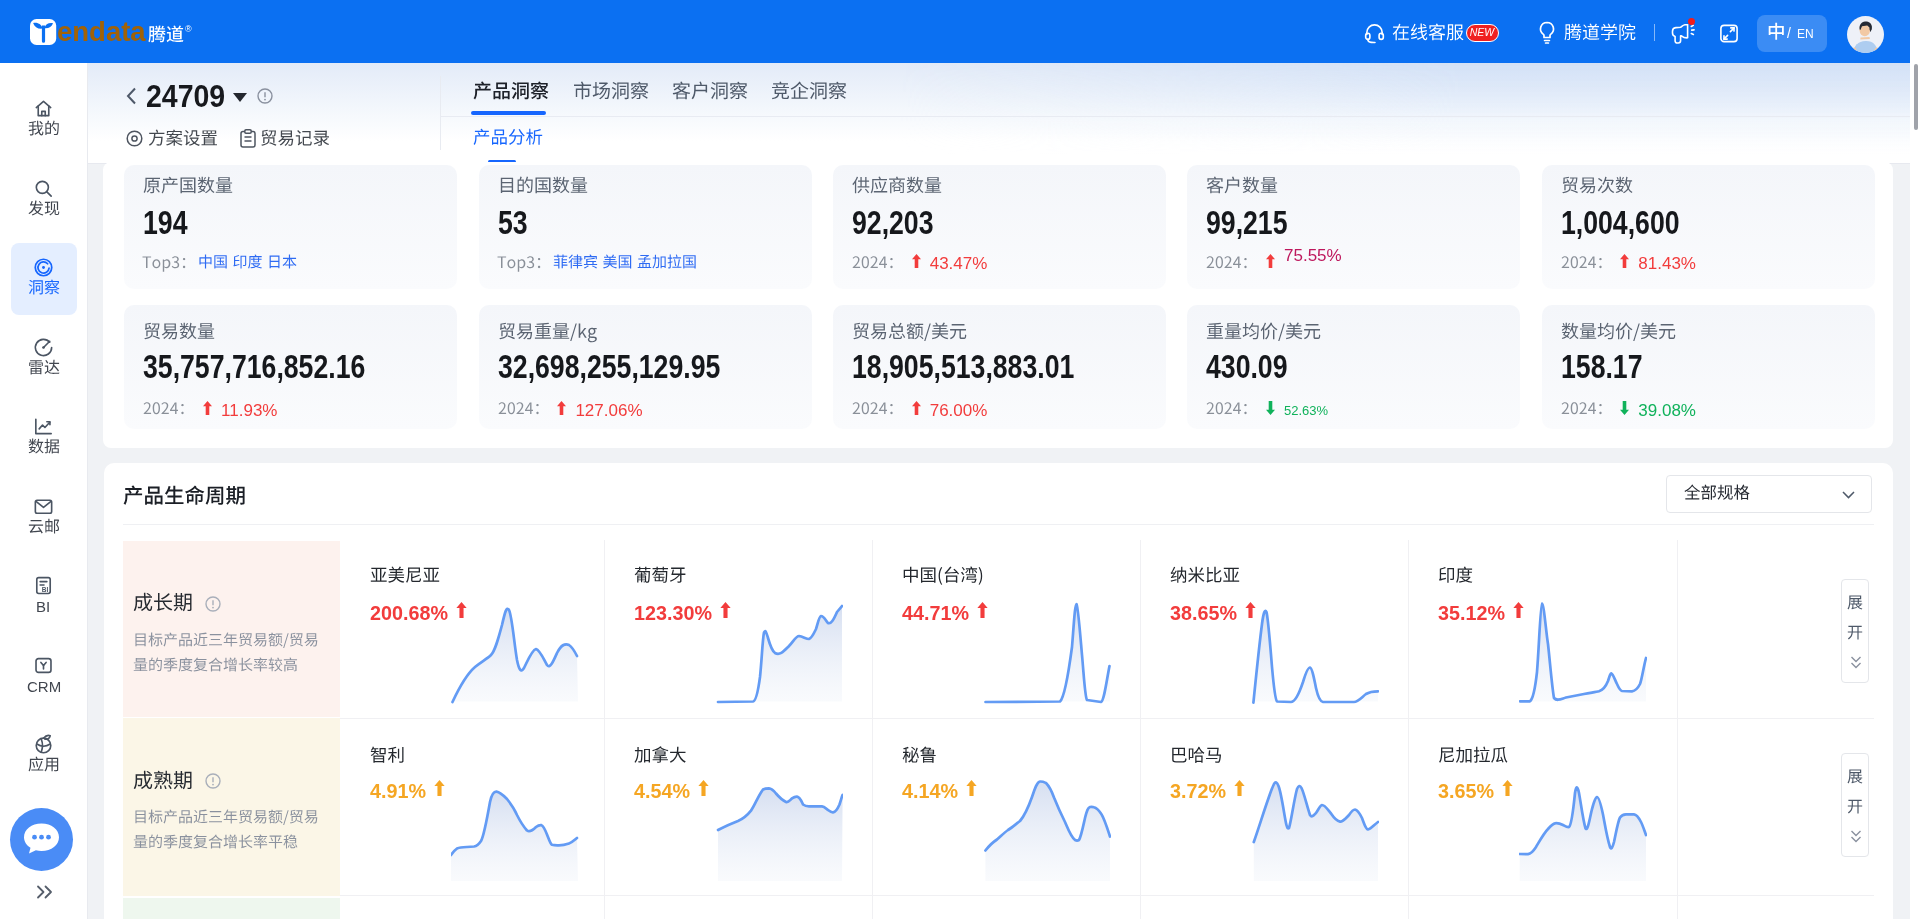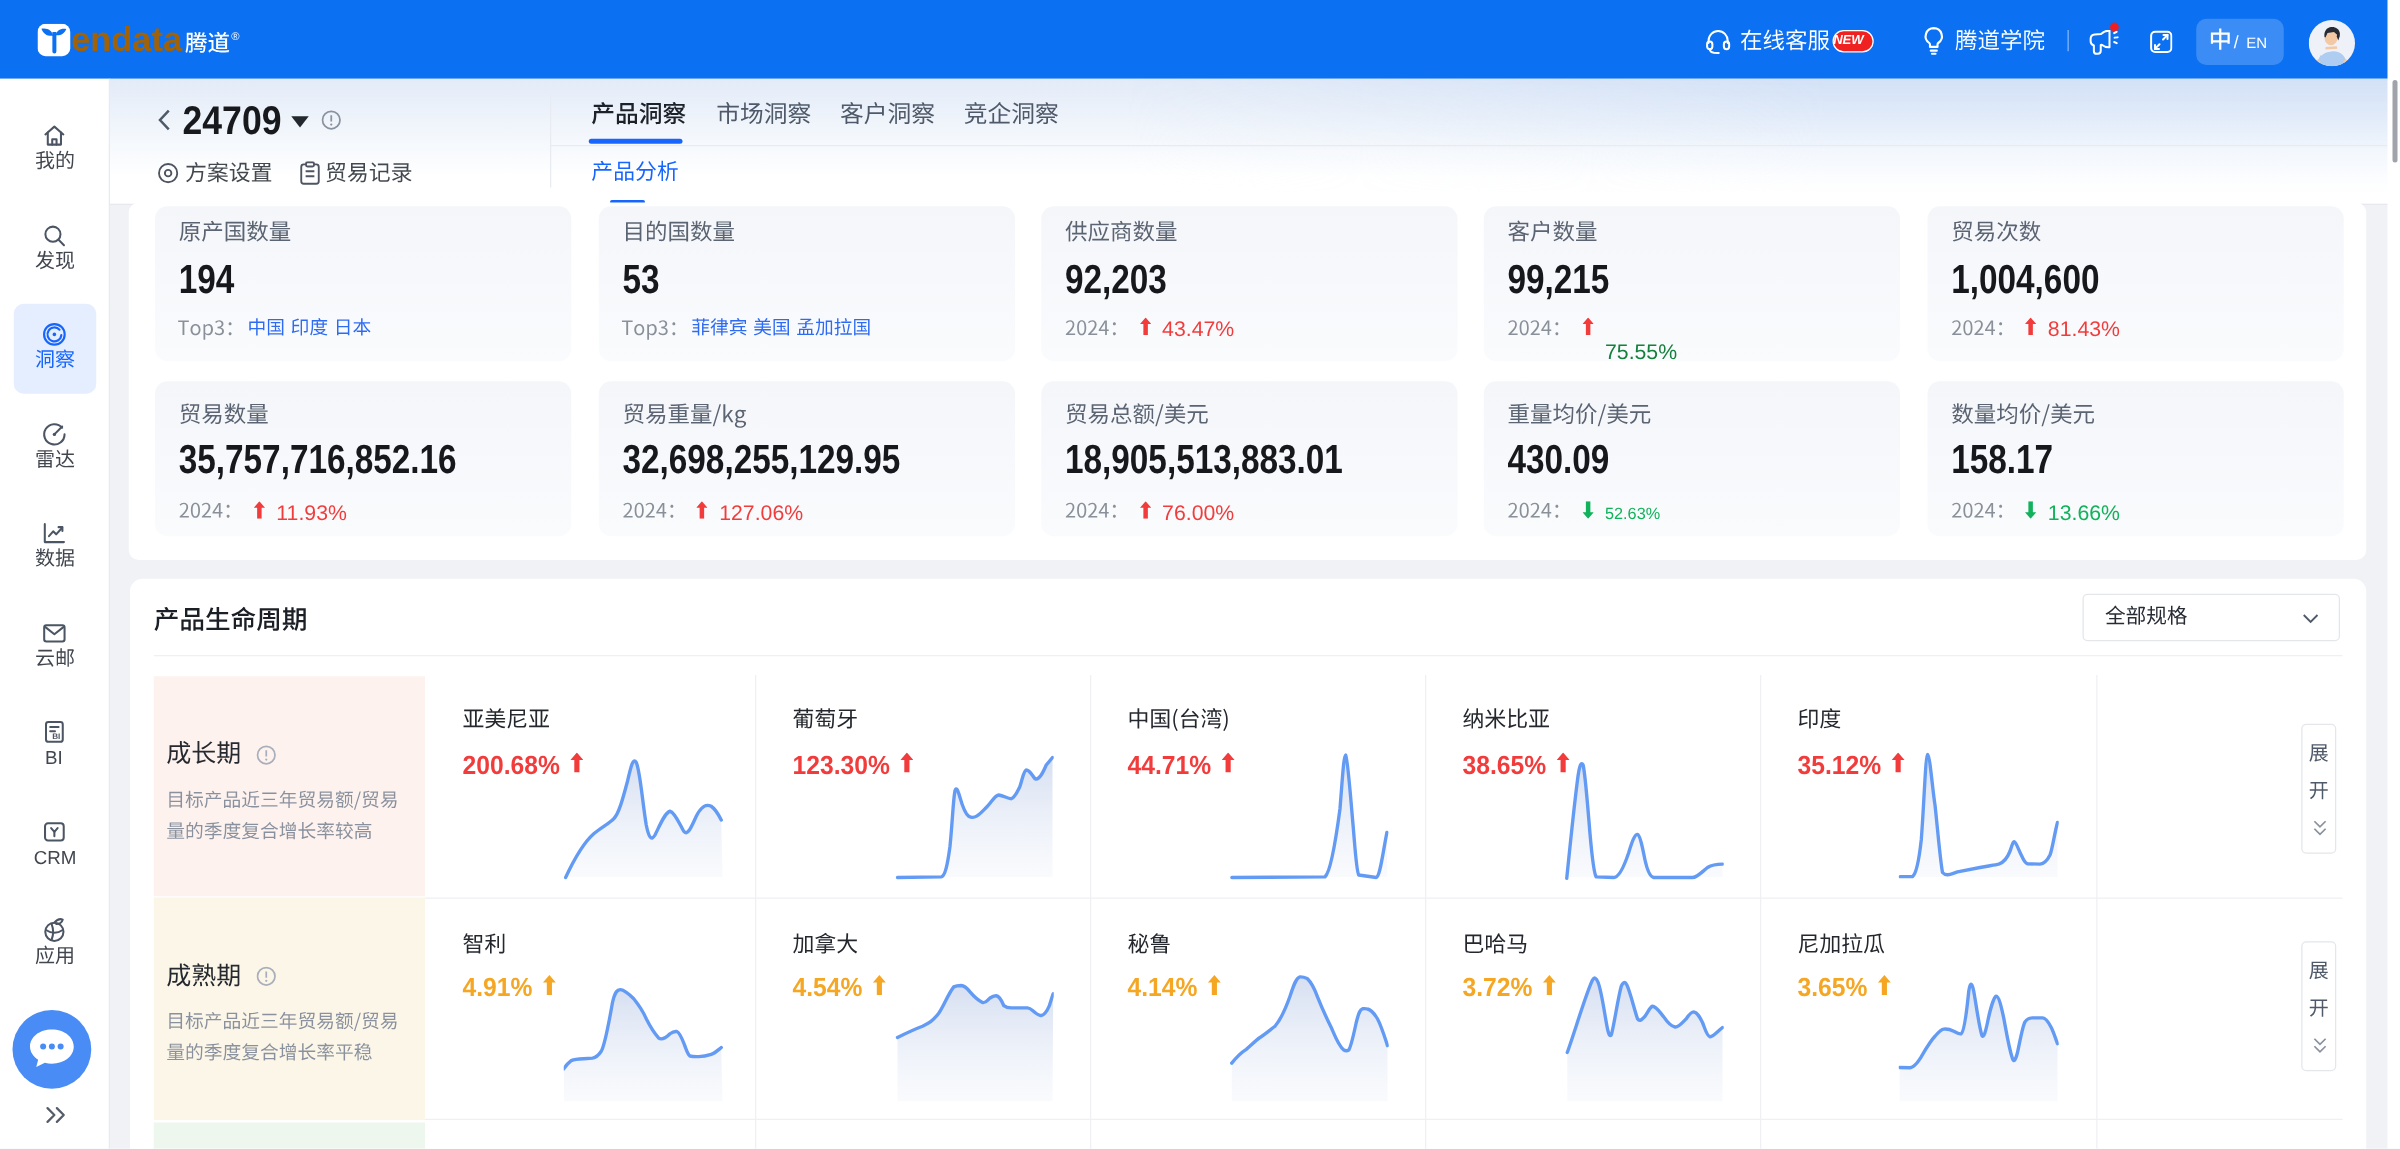--- a/index.html
+++ b/index.html
@@ -36,21 +36,21 @@
 <path d="M4 14 v-2 a8 8 0 0 1 16 0 v2"></path>
 <rect x="2.8" y="12.8" width="4.4" height="6.4" rx="2.2"></rect>
 <rect x="16.8" y="12.8" width="4.4" height="6.4" rx="2.2"></rect>
 <path d="M5 19.2 c0 2.2 3 3.2 6.5 3.2 l1 0"></path>
 </svg>
 <div style="position:absolute;left:1392px;top:23px;width:72.0px;height:20.9px">
     <svg width="72.0" height="20.9" viewBox="0 0 72.0 20.9">
       <path fill="#ffffff" d="M7 0.7C6.8 1.6 6.5 2.6 6.1 3.5H1.1V4.8H5.5C4.3 7.1 2.8 9.2 0.7 10.7C0.9 11 1.2 11.5 1.4 11.9C2.1 11.4 2.8 10.7 3.5 10.1V17.2H4.8V8.5C5.7 7.3 6.4 6.1 7 4.8H16.9V3.5H7.6C7.9 2.7 8.2 1.8 8.4 1ZM10.8 5.7V9.2H6.7V10.4H10.8V15.5H6V16.8H16.9V15.5H12.1V10.4H16.2V9.2H12.1V5.7ZM19 14.8 19.3 16.1C20.9 15.6 23.1 15 25.2 14.4L25 13.2C22.8 13.8 20.5 14.5 19 14.8ZM30.7 1.8C31.6 2.2 32.7 2.9 33.3 3.4L34.1 2.6C33.5 2.1 32.3 1.4 31.5 1ZM19.3 8.2C19.5 8.1 20 8 22.2 7.7C21.4 8.8 20.7 9.7 20.3 10.1C19.8 10.8 19.4 11.2 19 11.3C19.1 11.6 19.3 12.3 19.4 12.5C19.8 12.3 20.4 12.1 24.9 11.2C24.9 10.9 24.9 10.4 24.9 10.1L21.3 10.7C22.7 9.1 24.1 7.1 25.2 5.1L24.1 4.5C23.7 5.1 23.3 5.8 22.9 6.5L20.7 6.7C21.7 5.2 22.8 3.2 23.6 1.3L22.3 0.7C21.6 2.9 20.3 5.2 19.9 5.8C19.5 6.4 19.2 6.8 18.8 6.9C19 7.3 19.2 7.9 19.3 8.2ZM34 9.5C33.2 10.7 32.3 11.7 31.1 12.6C30.8 11.6 30.6 10.5 30.4 9.2L35 8.3L34.8 7.1L30.2 8C30.1 7.2 30 6.4 30 5.6L34.5 4.9L34.3 3.7L29.9 4.4C29.9 3.2 29.8 1.9 29.8 0.6H28.5C28.5 2 28.6 3.3 28.6 4.6L25.8 5L26 6.2L28.7 5.8C28.8 6.6 28.9 7.4 28.9 8.2L25.4 8.9L25.6 10.1L29.1 9.4C29.3 10.9 29.6 12.3 30 13.4C28.5 14.4 26.7 15.2 24.9 15.8C25.2 16.1 25.5 16.6 25.7 16.9C27.4 16.3 29 15.5 30.4 14.6C31.2 16.2 32.1 17.2 33.4 17.2C34.7 17.2 35.1 16.6 35.3 14.6C35 14.5 34.6 14.2 34.3 13.9C34.2 15.5 34.1 15.9 33.6 15.9C32.8 15.9 32.1 15.1 31.6 13.8C33 12.7 34.2 11.5 35.1 10.1ZM42.4 6.3H47.9C47.1 7.1 46.2 7.9 45 8.5C44 7.9 43 7.2 42.3 6.4ZM42.8 3.9C41.9 5.3 40.2 6.8 37.7 7.9C38 8.2 38.4 8.6 38.6 8.9C39.6 8.4 40.6 7.8 41.4 7.2C42.1 7.9 42.9 8.6 43.8 9.2C41.6 10.3 39 11 36.6 11.5C36.9 11.8 37.2 12.3 37.3 12.7C38.2 12.5 39.2 12.3 40.2 12V17.2H41.5V16.6H48.6V17.2H50V11.9C50.8 12.1 51.7 12.3 52.5 12.4C52.7 12 53.1 11.4 53.4 11.1C50.8 10.8 48.4 10.1 46.3 9.2C47.8 8.2 49.1 7.1 50 5.7L49 5.1L48.8 5.2H43.4C43.7 4.9 44 4.5 44.3 4.1ZM45 10C46.3 10.7 47.8 11.3 49.3 11.7H41C42.4 11.2 43.8 10.7 45 10ZM41.5 15.5V12.8H48.6V15.5ZM43.8 0.9C44 1.3 44.4 1.8 44.6 2.3H37.4V5.7H38.7V3.5H51.2V5.7H52.6V2.3H46.1C45.9 1.7 45.5 1.1 45.1 0.5ZM55.9 1.3V7.8C55.9 10.5 55.8 14.1 54.6 16.6C54.9 16.7 55.5 17 55.7 17.3C56.5 15.5 56.9 13.3 57.1 11.1H59.9V15.6C59.9 15.9 59.8 15.9 59.6 15.9C59.3 16 58.6 16 57.8 15.9C57.9 16.3 58.1 16.9 58.1 17.2C59.4 17.2 60.1 17.2 60.6 17C61 16.8 61.2 16.4 61.2 15.6V1.3ZM57.2 2.6H59.9V5.6H57.2ZM57.2 6.8H59.9V9.9H57.1C57.1 9.1 57.2 8.4 57.2 7.8ZM69.4 8.8C69 10.3 68.4 11.6 67.6 12.8C66.8 11.6 66.2 10.2 65.7 8.8ZM62.8 1.4V17.2H64V8.8H64.5C65.1 10.6 65.9 12.4 66.9 13.8C66.1 14.8 65.1 15.6 64.1 16.1C64.4 16.4 64.8 16.8 64.9 17.1C65.9 16.6 66.8 15.8 67.7 14.8C68.5 15.8 69.5 16.7 70.6 17.3C70.8 16.9 71.2 16.5 71.5 16.2C70.3 15.7 69.3 14.8 68.4 13.8C69.6 12.2 70.5 10.2 70.9 7.8L70.1 7.5L69.9 7.5H64V2.7H69.1V4.9C69.1 5.1 69 5.1 68.8 5.2C68.5 5.2 67.5 5.2 66.4 5.1C66.6 5.5 66.8 5.9 66.9 6.3C68.2 6.3 69.1 6.3 69.7 6.1C70.3 5.9 70.4 5.6 70.4 4.9V1.4Z"></path>
     </svg>
   </div>
-<div class="abs" style="left:1465.5px;top:23.5px;width:33px;height:18px;border-radius:9px;background:#f02121;border:1.5px solid #fff;color:#fff;font-size:10.5px;font-weight:bold;font-style:italic;text-align:left;line-height:15px;box-sizing:border-box">NEW</div>
+<div class="abs" style="left:1465.5px;top:23.5px;width:33px;height:18px;border-radius:9px;background:#f02121;border:1.5px solid #fff;color:#fff;font-size:10.5px;font-weight:normal;font-style:italic;text-align:center;line-height:15px;box-sizing:border-box">NEW</div>
 <svg class="abs" style="left:1536px;top:20px" width="22" height="24" viewBox="0 0 22 24" fill="none" stroke="#fff" stroke-width="1.7" stroke-linecap="round" stroke-linejoin="round">
 <path d="M11 2.5 a6.5 6.5 0 0 1 3.6 11.9 c-.5 .35 -.6 .8 -.6 1.3 v1.8 h-6 v-1.8 c0 -.5 -.1 -.95 -.6 -1.3 A6.5 6.5 0 0 1 11 2.5 Z"></path>
 <path d="M8.6 20.5 h4.8"></path>
     <path d="M9.6 23 h2.8"></path>
 </svg>
 <div style="position:absolute;left:1564px;top:23px;width:72.0px;height:20.9px">
     <svg width="72.0" height="20.9" viewBox="0 0 72.0 20.9">
       <path fill="#ffffff" d="M14.4 0.8C14.2 1.5 13.8 2.4 13.5 2.9L14.5 3.3C14.9 2.8 15.3 2 15.7 1.2ZM7.5 1.1C7.9 1.8 8.3 2.7 8.4 3.3L9.5 2.9C9.4 2.3 9 1.5 8.6 0.8ZM7 13.7V14.7H13.8V13.7ZM1.5 1.3V7.8C1.5 10.5 1.4 14.1 0.5 16.6C0.8 16.8 1.3 17 1.5 17.2C2.1 15.5 2.4 13.3 2.5 11.1H4.9V15.6C4.9 15.8 4.8 15.9 4.6 15.9C4.4 15.9 3.8 15.9 3 15.9C3.2 16.2 3.3 16.8 3.4 17.1C4.4 17.1 5.1 17 5.5 16.8C5.9 16.6 6 16.3 6 15.6V9.3C6.3 9.6 6.6 10 6.7 10.2C7.3 9.8 7.9 9.4 8.4 9V9.6H13.2C13 10.2 12.9 10.9 12.7 11.4H9.4L9.7 10L8.5 9.9C8.4 10.8 8.2 11.8 7.9 12.5H15.1C14.9 14.7 14.6 15.6 14.3 15.9C14.2 16.1 14 16.1 13.7 16.1C13.4 16.1 12.6 16.1 11.8 16C12 16.3 12.1 16.8 12.1 17.1C13 17.1 13.8 17.1 14.2 17.1C14.7 17.1 15 17 15.3 16.7C15.8 16.2 16.1 15 16.3 12C16.4 11.8 16.4 11.4 16.4 11.4H13.9C14.1 10.6 14.4 9.5 14.6 8.6C15.2 9.2 15.9 9.7 16.7 10C16.8 9.7 17.2 9.3 17.5 9.1C16.4 8.7 15.4 7.9 14.7 7H17.2V5.9H10.7C11 5.4 11.2 4.9 11.4 4.4H16.6V3.3H11.7C12 2.6 12.1 1.7 12.3 0.9L11.1 0.7C10.9 1.6 10.7 2.5 10.5 3.3H6.9V4.4H10.1C9.9 4.9 9.6 5.4 9.4 5.9H6.4V7H8.6C7.9 7.9 7.1 8.6 6 9.1V1.3ZM13.3 7C13.7 7.6 14.1 8.1 14.5 8.5H8.8C9.3 8.1 9.7 7.6 10.1 7ZM2.6 2.6H4.9V5.6H2.6ZM2.6 6.8H4.9V9.9H2.6L2.6 7.8ZM19.2 2C20.1 2.9 21.2 4.2 21.7 5.1L22.8 4.3C22.3 3.5 21.1 2.2 20.2 1.4ZM26.2 9.2H32.2V10.7H26.2ZM26.2 11.6H32.2V13.2H26.2ZM26.2 6.7H32.2V8.2H26.2ZM24.9 5.7V14.2H33.5V5.7H29.2C29.4 5.3 29.6 4.7 29.9 4.2H35V3.1H31.7C32.1 2.5 32.6 1.7 33 1.1L31.7 0.7C31.4 1.4 30.8 2.4 30.3 3.1H26.9L27.9 2.6C27.7 2.1 27.1 1.2 26.6 0.6L25.5 1.1C25.9 1.7 26.4 2.5 26.7 3.1H23.6V4.2H28.4C28.3 4.7 28.1 5.2 28 5.7ZM22.7 7.1H18.9V8.4H21.4V14C20.6 14.3 19.7 15 18.8 15.9L19.6 17C20.5 15.9 21.4 15 22.1 15C22.5 15 23.1 15.5 23.8 15.9C25.1 16.6 26.6 16.8 28.7 16.8C30.5 16.8 33.6 16.7 34.9 16.6C35 16.2 35.2 15.6 35.3 15.3C33.6 15.5 30.9 15.6 28.8 15.6C26.8 15.6 25.3 15.5 24.1 14.9C23.5 14.5 23.1 14.2 22.7 14ZM44.3 9.6V10.9H37.1V12.1H44.3V15.5C44.3 15.8 44.2 15.9 43.8 15.9C43.5 15.9 42.2 15.9 40.8 15.9C41.1 16.3 41.3 16.8 41.4 17.2C43.1 17.2 44.1 17.2 44.8 17C45.4 16.8 45.6 16.4 45.6 15.6V12.1H53V10.9H45.6V10.1C47.3 9.4 48.9 8.4 50.1 7.4L49.2 6.7L48.9 6.8H40.1V8H47.4C46.5 8.6 45.3 9.2 44.3 9.6ZM43.6 1C44.2 1.8 44.7 2.9 45 3.7H41L41.7 3.3C41.4 2.6 40.7 1.6 40 0.9L38.9 1.4C39.4 2 40.1 3 40.4 3.7H37.4V7.3H38.7V4.9H51.4V7.3H52.7V3.7H49.7C50.3 2.9 51 2.1 51.5 1.3L50.1 0.8C49.7 1.7 49 2.8 48.3 3.7H45.4L46.3 3.3C46.1 2.5 45.4 1.4 44.8 0.5ZM62.4 6.1V7.3H69.6V6.1ZM61 9.4V10.6H63.5C63.3 13.4 62.5 15.2 59.4 16.1C59.7 16.4 60.1 16.9 60.2 17.2C63.6 16 64.5 13.9 64.8 10.6H66.7V15.3C66.7 16.6 67 17 68.3 17C68.5 17 69.6 17 69.9 17C71 17 71.3 16.4 71.4 14.1C71 14 70.5 13.8 70.3 13.6C70.2 15.5 70.1 15.8 69.7 15.8C69.5 15.8 68.6 15.8 68.5 15.8C68.1 15.8 68 15.8 68 15.3V10.6H71.2V9.4ZM64.5 0.9C64.9 1.5 65.3 2.3 65.5 2.9H60.9V6.1H62.2V4.1H69.8V6.1H71.1V2.9H66.6L66.9 2.8C66.7 2.2 66.2 1.2 65.8 0.5ZM55.4 1.4V17.2H56.6V2.6H59C58.6 3.8 58.1 5.4 57.6 6.7C58.9 8.2 59.2 9.4 59.2 10.4C59.2 10.9 59.1 11.4 58.8 11.6C58.7 11.7 58.5 11.8 58.3 11.8C58 11.8 57.6 11.8 57.2 11.8C57.4 12.1 57.5 12.7 57.6 13C58 13 58.4 13 58.8 12.9C59.1 12.9 59.5 12.8 59.7 12.6C60.2 12.2 60.4 11.5 60.4 10.5C60.4 9.4 60.1 8.1 58.8 6.6C59.4 5.1 60.1 3.4 60.6 1.9L59.7 1.4L59.5 1.4Z"></path>
     </svg>
   </div>
@@ -313,21 +313,21 @@
 <div style="position:absolute;left:1206.2px;top:253.7px;width:51.5px;height:18.6px">
     <svg width="51.5" height="18.6" viewBox="0 0 51.5 18.6">
       <path fill="#8a9099" d="M0.7 14.1H8.1V12.8H4.8C4.2 12.8 3.5 12.9 2.9 12.9C5.7 10.3 7.5 8 7.5 5.6C7.5 3.5 6.2 2.2 4.1 2.2C2.6 2.2 1.6 2.8 0.6 3.9L1.5 4.7C2.1 3.9 3 3.3 3.9 3.3C5.4 3.3 6.1 4.3 6.1 5.7C6.1 7.7 4.4 10 0.7 13.2ZM13.3 14.3C15.6 14.3 17 12.3 17 8.2C17 4.1 15.6 2.2 13.3 2.2C11.1 2.2 9.7 4.1 9.7 8.2C9.7 12.3 11.1 14.3 13.3 14.3ZM13.3 13.1C12 13.1 11.1 11.6 11.1 8.2C11.1 4.8 12 3.3 13.3 3.3C14.7 3.3 15.6 4.8 15.6 8.2C15.6 11.6 14.7 13.1 13.3 13.1ZM18.5 14.1H25.8V12.8H22.6C22 12.8 21.3 12.9 20.7 12.9C23.4 10.3 25.3 8 25.3 5.6C25.3 3.5 24 2.2 21.9 2.2C20.4 2.2 19.3 2.8 18.4 3.9L19.2 4.7C19.9 3.9 20.7 3.3 21.7 3.3C23.1 3.3 23.8 4.3 23.8 5.7C23.8 7.7 22.1 10 18.5 13.2ZM32.1 14.1H33.5V10.9H35V9.7H33.5V2.4H31.8L27 9.9V10.9H32.1ZM32.1 9.7H28.5L31.2 5.7C31.5 5.1 31.8 4.5 32.1 4H32.2C32.1 4.6 32.1 5.5 32.1 6.1ZM39.5 6.3C40.2 6.3 40.7 5.9 40.7 5.1C40.7 4.4 40.2 3.9 39.5 3.9C38.9 3.9 38.3 4.4 38.3 5.1C38.3 5.9 38.9 6.3 39.5 6.3ZM39.5 14.2C40.2 14.2 40.7 13.7 40.7 13C40.7 12.2 40.2 11.8 39.5 11.8C38.9 11.8 38.3 12.2 38.3 13C38.3 13.7 38.9 14.2 39.5 14.2Z"></path>
     </svg>
   </div>
 <div class="abs" style="left:1265.8px;top:254.0px">
     <svg width="9" height="14" viewBox="0 0 9 14" style="display:block">
       <path fill="#f23c3c" d="M4.5 0 L9 5.2 H6.3 V14 H2.7 V5.2 H0 Z"></path>
     </svg>
   </div>
-<div class="abs" style="left:1284.0px;top:273px;font-size:17px;color:#15803d;line-height:17px">75.55%</div>
+<div class="abs" style="left:1284.0px;top:247px;font-size:17px;color:#be185d;line-height:17px">75.55%</div>
 <div class="abs" style="left:1541.5px;top:165px;width:333px;height:123.5px;border-radius:10px;background:linear-gradient(180deg,#f4f6fa,#fafbfd)"></div>
 <div style="position:absolute;left:1560.5px;top:176px;width:72.0px;height:20.9px">
     <svg width="72.0" height="20.9" viewBox="0 0 72.0 20.9">
       <path fill="#5b6472" d="M8.3 10.3V11.9C8.3 13.2 7.7 15 1.2 16.2C1.5 16.5 1.9 17 2.1 17.3C8.8 15.9 9.7 13.7 9.7 11.9V10.3ZM9.5 14.5C11.7 15.2 14.7 16.4 16.2 17.2L16.9 16.1C15.3 15.3 12.4 14.2 10.2 13.6ZM3.3 8.5V14.2H4.6V9.7H13.6V14.1H15V8.5ZM2.3 8C2.7 7.7 3.2 7.5 7 6.3C7.1 6.7 7.3 7.1 7.4 7.4L8.5 6.9C8.2 6 7.4 4.4 6.6 3.3L5.5 3.7C5.8 4.2 6.2 4.7 6.4 5.2L3.7 6.1V2.6C5.3 2.5 7 2.2 8.2 1.8L7.6 0.8C6.3 1.2 4.2 1.5 2.4 1.7V5.7C2.4 6.4 2 6.8 1.8 6.9C2 7.2 2.2 7.7 2.3 8ZM8.9 1.5V2.6H11.5C11.2 4.8 10.5 6.3 8.3 7.2C8.5 7.4 8.9 7.9 9 8.2C11.5 7.1 12.3 5.3 12.7 2.6H15.1C14.9 5.1 14.7 6.1 14.4 6.4C14.3 6.6 14.1 6.6 13.8 6.6C13.6 6.6 12.9 6.6 12.1 6.5C12.3 6.8 12.5 7.3 12.5 7.7C13.3 7.7 14 7.7 14.4 7.7C14.9 7.7 15.2 7.5 15.5 7.2C15.9 6.7 16.1 5.4 16.4 2.1C16.4 1.9 16.4 1.5 16.4 1.5ZM22.7 5.5H31.6V7.3H22.7ZM22.7 2.6H31.6V4.4H22.7ZM21.3 1.5V8.4H23.3C22.2 10.1 20.5 11.6 18.7 12.6C19 12.8 19.5 13.3 19.8 13.5C20.7 12.9 21.7 12.1 22.7 11.2H25.2C24 13.1 22.2 14.8 20.2 15.9C20.5 16.1 21 16.6 21.3 16.9C23.3 15.5 25.3 13.5 26.7 11.2H29.1C28.3 13.3 26.9 15.2 25.2 16.5C25.5 16.7 26.1 17.1 26.3 17.3C28 15.9 29.6 13.7 30.5 11.2H32.7C32.4 14.3 32.1 15.6 31.7 15.9C31.6 16.1 31.4 16.1 31.1 16.1C30.7 16.1 29.9 16.1 29 16C29.2 16.4 29.4 16.9 29.4 17.2C30.3 17.3 31.2 17.3 31.6 17.2C32.1 17.2 32.5 17.1 32.9 16.7C33.4 16.2 33.8 14.6 34.1 10.6C34.1 10.4 34.2 10 34.2 10H23.8C24.2 9.5 24.6 8.9 24.9 8.4H32.9V1.5ZM37 2.9C38.2 3.6 39.8 4.7 40.5 5.4L41.4 4.3C40.6 3.6 39.1 2.6 37.8 1.9ZM36.8 14.5 38 15.4C39.1 13.8 40.5 11.7 41.5 9.9L40.5 9C39.3 10.9 37.8 13.2 36.8 14.5ZM44.2 0.7C43.6 3.6 42.6 6.4 41.2 8.1C41.6 8.3 42.2 8.7 42.5 8.9C43.2 7.9 43.9 6.5 44.4 5.1H51.1C50.7 6.3 50.2 7.7 49.7 8.5C50.1 8.7 50.6 9 50.9 9.1C51.5 7.9 52.3 6 52.8 4.2L51.8 3.7L51.5 3.7H44.9C45.2 2.8 45.4 1.9 45.6 1ZM46.2 6V7.1C46.2 9.6 45.8 13.6 40.3 16.3C40.7 16.5 41.1 17 41.3 17.3C44.9 15.5 46.5 13.2 47.2 11C48.2 13.9 49.8 16 52.4 17.1C52.6 16.8 53 16.2 53.3 15.9C50.2 14.8 48.5 12 47.6 8.4C47.7 7.9 47.7 7.5 47.7 7.1V6ZM62 1C61.6 1.7 61.1 2.8 60.6 3.4L61.5 3.8C62 3.3 62.6 2.4 63.1 1.5ZM55.6 1.5C56.1 2.3 56.5 3.3 56.7 3.9L57.7 3.5C57.6 2.8 57.1 1.8 56.6 1.1ZM61.4 11.1C61 12.1 60.4 12.8 59.7 13.5C59 13.2 58.3 12.8 57.7 12.6C57.9 12.1 58.2 11.6 58.4 11.1ZM56 13C56.9 13.4 57.9 13.8 58.8 14.3C57.6 15.1 56.2 15.7 54.7 16.1C55 16.3 55.3 16.8 55.4 17.1C57 16.6 58.6 15.9 59.9 14.9C60.5 15.3 61 15.6 61.4 15.9L62.3 15C61.9 14.7 61.3 14.4 60.8 14.1C61.7 13.1 62.5 11.8 62.9 10.2L62.2 9.9L62 10H59L59.4 9.1L58.2 8.8C58.1 9.2 57.9 9.6 57.7 10H55.3V11.1H57.1C56.8 11.8 56.4 12.5 56 13ZM58.6 0.7V4H54.9V5.1H58.2C57.3 6.3 56 7.4 54.7 8C55 8.2 55.3 8.7 55.4 9C56.5 8.4 57.7 7.4 58.6 6.3V8.5H59.9V6.1C60.8 6.7 61.8 7.6 62.3 8L63.1 7C62.6 6.7 61 5.7 60.2 5.1H63.6V4H59.9V0.7ZM65.3 0.8C64.9 4 64.1 7 62.7 8.9C62.9 9.1 63.5 9.5 63.7 9.7C64.2 9.1 64.5 8.3 64.9 7.4C65.3 9.2 65.8 10.8 66.5 12.2C65.5 13.9 64.1 15.2 62.1 16.2C62.4 16.5 62.7 17 62.9 17.3C64.7 16.3 66.1 15.1 67.2 13.5C68.1 15 69.2 16.2 70.6 17.1C70.8 16.7 71.2 16.3 71.5 16C70 15.2 68.8 13.9 67.9 12.2C68.8 10.4 69.4 8.1 69.8 5.4H71.1V4.2H65.9C66.2 3.2 66.4 2.1 66.6 1ZM68.6 5.4C68.3 7.5 67.8 9.3 67.2 10.8C66.5 9.2 66 7.4 65.7 5.4Z"></path>
     </svg>
   </div>
 <div class="abs" style="left:1560.5px;top:207px;font-size:32.5px;font-weight:bold;color:#16181c;line-height:33px;white-space:nowrap;transform:scaleX(0.82);transform-origin:0 0">1,004,600</div>
 <div style="position:absolute;left:1560.5px;top:253.7px;width:51.5px;height:18.6px">
     <svg width="51.5" height="18.6" viewBox="0 0 51.5 18.6">
       <path fill="#8a9099" d="M0.7 14.1H8.1V12.8H4.8C4.2 12.8 3.5 12.9 2.9 12.9C5.7 10.3 7.5 8 7.5 5.6C7.5 3.5 6.2 2.2 4.1 2.2C2.6 2.2 1.6 2.8 0.6 3.9L1.5 4.7C2.1 3.9 3 3.3 3.9 3.3C5.4 3.3 6.1 4.3 6.1 5.7C6.1 7.7 4.4 10 0.7 13.2ZM13.3 14.3C15.6 14.3 17 12.3 17 8.2C17 4.1 15.6 2.2 13.3 2.2C11.1 2.2 9.7 4.1 9.7 8.2C9.7 12.3 11.1 14.3 13.3 14.3ZM13.3 13.1C12 13.1 11.1 11.6 11.1 8.2C11.1 4.8 12 3.3 13.3 3.3C14.7 3.3 15.6 4.8 15.6 8.2C15.6 11.6 14.7 13.1 13.3 13.1ZM18.5 14.1H25.8V12.8H22.6C22 12.8 21.3 12.9 20.7 12.9C23.4 10.3 25.3 8 25.3 5.6C25.3 3.5 24 2.2 21.9 2.2C20.4 2.2 19.3 2.8 18.4 3.9L19.2 4.7C19.9 3.9 20.7 3.3 21.7 3.3C23.1 3.3 23.8 4.3 23.8 5.7C23.8 7.7 22.1 10 18.5 13.2ZM32.1 14.1H33.5V10.9H35V9.7H33.5V2.4H31.8L27 9.9V10.9H32.1ZM32.1 9.7H28.5L31.2 5.7C31.5 5.1 31.8 4.5 32.1 4H32.2C32.1 4.6 32.1 5.5 32.1 6.1ZM39.5 6.3C40.2 6.3 40.7 5.9 40.7 5.1C40.7 4.4 40.2 3.9 39.5 3.9C38.9 3.9 38.3 4.4 38.3 5.1C38.3 5.9 38.9 6.3 39.5 6.3ZM39.5 14.2C40.2 14.2 40.7 13.7 40.7 13C40.7 12.2 40.2 11.8 39.5 11.8C38.9 11.8 38.3 12.2 38.3 13C38.3 13.7 38.9 14.2 39.5 14.2Z"></path>
@@ -421,21 +421,21 @@
 <div style="position:absolute;left:1560.5px;top:400.4px;width:51.5px;height:18.6px">
     <svg width="51.5" height="18.6" viewBox="0 0 51.5 18.6">
       <path fill="#8a9099" d="M0.7 14.1H8.1V12.8H4.8C4.2 12.8 3.5 12.9 2.9 12.9C5.7 10.3 7.5 8 7.5 5.6C7.5 3.5 6.2 2.2 4.1 2.2C2.6 2.2 1.6 2.8 0.6 3.9L1.5 4.7C2.1 3.9 3 3.3 3.9 3.3C5.4 3.3 6.1 4.3 6.1 5.7C6.1 7.7 4.4 10 0.7 13.2ZM13.3 14.3C15.6 14.3 17 12.3 17 8.2C17 4.1 15.6 2.2 13.3 2.2C11.1 2.2 9.7 4.1 9.7 8.2C9.7 12.3 11.1 14.3 13.3 14.3ZM13.3 13.1C12 13.1 11.1 11.6 11.1 8.2C11.1 4.8 12 3.3 13.3 3.3C14.7 3.3 15.6 4.8 15.6 8.2C15.6 11.6 14.7 13.1 13.3 13.1ZM18.5 14.1H25.8V12.8H22.6C22 12.8 21.3 12.9 20.7 12.9C23.4 10.3 25.3 8 25.3 5.6C25.3 3.5 24 2.2 21.9 2.2C20.4 2.2 19.3 2.8 18.4 3.9L19.2 4.7C19.9 3.9 20.7 3.3 21.7 3.3C23.1 3.3 23.8 4.3 23.8 5.7C23.8 7.7 22.1 10 18.5 13.2ZM32.1 14.1H33.5V10.9H35V9.7H33.5V2.4H31.8L27 9.9V10.9H32.1ZM32.1 9.7H28.5L31.2 5.7C31.5 5.1 31.8 4.5 32.1 4H32.2C32.1 4.6 32.1 5.5 32.1 6.1ZM39.5 6.3C40.2 6.3 40.7 5.9 40.7 5.1C40.7 4.4 40.2 3.9 39.5 3.9C38.9 3.9 38.3 4.4 38.3 5.1C38.3 5.9 38.9 6.3 39.5 6.3ZM39.5 14.2C40.2 14.2 40.7 13.7 40.7 13C40.7 12.2 40.2 11.8 39.5 11.8C38.9 11.8 38.3 12.2 38.3 13C38.3 13.7 38.9 14.2 39.5 14.2Z"></path>
     </svg>
   </div>
 <div class="abs" style="left:1620.1px;top:400.7px">
     <svg width="9" height="14" viewBox="0 0 9 14" style="display:block">
       <path fill="#10b25b" d="M4.5 14 L0 8.8 H2.7 V0 H6.3 V8.8 H9 Z"></path>
     </svg>
   </div>
-<div class="abs" style="left:1638.3px;top:401.7px;font-size:17px;color:#10b25b;line-height:17px">13.66%</div>
+<div class="abs" style="left:1638.3px;top:401.7px;font-size:17px;color:#10b25b;line-height:17px">39.08%</div>
 <div class="abs" style="left:103.6px;top:462.7px;width:1789.4px;height:600px;background:#fff;border-radius:10px"></div>
 <div style="position:absolute;left:122.6px;top:484.7px;width:123.0px;height:23.8px">
     <svg width="123.0" height="23.8" viewBox="0 0 123.0 23.8">
       <path fill="#1b1f26" d="M14 5C13.6 6.1 12.9 7.5 12.4 8.4H7.2L8.7 7.8C8.4 7 7.6 5.8 6.9 4.9L5.2 5.6C5.9 6.5 6.6 7.6 6.9 8.4H2.4V11.2C2.4 13.4 2.3 16.4 0.6 18.6C1 18.8 1.9 19.5 2.2 19.9C4.1 17.5 4.4 13.8 4.4 11.3V10.3H19.1V8.4H14.4C14.9 7.6 15.5 6.6 16.1 5.7ZM8.5 1.1C8.9 1.7 9.3 2.4 9.6 3H2.2V4.9H18.6V3H11.9C11.6 2.3 11.1 1.4 10.5 0.6ZM26.9 3.4H34.6V6.8H26.9ZM25 1.5V8.7H36.6V1.5ZM22.1 10.6V19.7H23.9V18.7H27.7V19.6H29.6V10.6ZM23.9 16.8V12.5H27.7V16.8ZM31.7 10.6V19.7H33.5V18.7H37.6V19.6H39.5V10.6ZM33.5 16.8V12.5H37.6V16.8ZM45.6 1C44.9 3.9 43.5 6.7 41.9 8.5C42.4 8.8 43.3 9.3 43.6 9.7C44.4 8.8 45.1 7.7 45.7 6.5H50.3V10.6H44.4V12.4H50.3V17.2H42.1V19.1H60.5V17.2H52.3V12.4H58.7V10.6H52.3V6.5H59.5V4.6H52.3V0.7H50.3V4.6H46.5C46.9 3.6 47.3 2.5 47.6 1.4ZM71.9 0.4C69.9 3.1 65.9 5.6 62.1 6.5C62.5 7.1 63 7.8 63.2 8.4C64.6 7.9 66.1 7.3 67.4 6.5V7.8H75.9V6.5C77.2 7.3 78.6 7.9 80 8.3C80.3 7.7 81 6.9 81.4 6.5C78.2 5.7 74.9 4 73 2L73.4 1.5ZM68.2 6.1C69.5 5.2 70.8 4.3 71.8 3.3C72.8 4.3 73.9 5.2 75.2 6.1ZM64 9.3V18.2H65.8V16.5H70.5V9.3ZM65.8 11H68.7V14.8H65.8ZM72.4 9.3V19.7H74.3V11H77.8V15C77.8 15.2 77.7 15.3 77.4 15.3C77.1 15.3 76.2 15.3 75.2 15.3C75.4 15.8 75.7 16.6 75.7 17.1C77.2 17.1 78.2 17.1 78.8 16.8C79.5 16.5 79.6 15.9 79.6 15V9.3ZM84.8 1.7V8.5C84.8 11.6 84.7 15.7 82.6 18.6C83 18.8 83.8 19.5 84.2 19.8C86.4 16.7 86.8 11.9 86.8 8.5V3.5H98.3V17.4C98.3 17.8 98.2 17.9 97.8 17.9C97.4 17.9 96.2 17.9 95 17.9C95.2 18.4 95.5 19.2 95.6 19.7C97.4 19.7 98.6 19.7 99.3 19.4C100 19.1 100.2 18.6 100.2 17.4V1.7ZM91.4 3.9V5.4H88V7H91.4V8.7H87.5V10.2H97.3V8.7H93.3V7H96.8V5.4H93.3V3.9ZM88.4 11.7V18.3H90.2V17.2H96.4V11.7ZM90.2 13.2H94.6V15.7H90.2ZM105.9 15.1C105.3 16.4 104.3 17.7 103.2 18.6C103.6 18.9 104.4 19.4 104.7 19.7C105.8 18.7 107 17.1 107.8 15.6ZM108.9 15.8C109.7 16.8 110.7 18.1 111.1 19L112.6 18.1C112.2 17.2 111.2 15.9 110.4 15ZM119.7 3.4V6.3H116.1V3.4ZM114.2 1.7V9.1C114.2 12.1 114.1 16 112.5 18.7C112.9 18.9 113.7 19.5 114 19.8C115.2 17.9 115.7 15.3 115.9 12.8H119.7V17.4C119.7 17.7 119.6 17.8 119.3 17.8C119 17.8 118 17.9 117 17.8C117.3 18.3 117.5 19.1 117.6 19.7C119.1 19.7 120.1 19.6 120.7 19.3C121.4 19 121.6 18.5 121.6 17.4V1.7ZM119.7 8.1V11.1H116L116.1 9.1V8.1ZM110.1 0.9V3.3H106.9V0.9H105.1V3.3H103.5V5H105.1V13.1H103.2V14.8H113.3V13.1H111.9V5H113.4V3.3H111.9V0.9ZM106.9 5H110.1V6.5H106.9ZM106.9 8.1H110.1V9.8H106.9ZM106.9 11.3H110.1V13.1H106.9Z"></path>
     </svg>
   </div>
 <div class="abs" style="left:1666.0px;top:475.0px;width:206px;height:38px;border:1px solid #e4e6ea;border-radius:4px;background:#fff"></div>
 <div style="position:absolute;left:1684.0px;top:483.8px;width:66.0px;height:19.1px">
     <svg width="66.0" height="19.1" viewBox="0 0 66.0 19.1">
       <path fill="#272b33" d="M8.1 0.5C6.5 3.1 3.4 5.5 0.4 6.9C0.7 7.1 1.1 7.6 1.3 7.9C1.9 7.6 2.6 7.2 3.3 6.8V7.8H7.6V10.4H3.3V11.5H7.6V14.2H1.3V15.4H15.3V14.2H8.9V11.5H13.3V10.4H8.9V7.8H13.3V6.7C14 7.2 14.6 7.6 15.3 7.9C15.4 7.6 15.8 7.2 16.1 6.9C13.4 5.5 11 3.8 8.9 1.4L9.2 1ZM3.3 6.7C5.2 5.5 6.9 4 8.2 2.3C9.8 4.1 11.5 5.5 13.3 6.7ZM18.8 4.1C19.3 5 19.7 6.2 19.9 7L21 6.7C20.8 5.9 20.4 4.7 19.9 3.9ZM26.8 1.5V15.8H28V2.7H30.6C30.2 4 29.5 5.7 28.9 7.1C30.4 8.6 30.8 9.8 30.8 10.8C30.8 11.4 30.7 11.9 30.4 12.1C30.2 12.3 29.9 12.3 29.7 12.3C29.4 12.3 28.9 12.3 28.4 12.3C28.6 12.6 28.7 13.1 28.7 13.4C29.2 13.5 29.7 13.5 30.2 13.4C30.6 13.4 30.9 13.3 31.2 13.1C31.7 12.7 31.9 11.9 31.9 11C31.9 9.8 31.6 8.5 30.1 7C30.8 5.4 31.6 3.5 32.1 2L31.3 1.5L31.1 1.5ZM20.6 0.9C20.8 1.4 21.1 2 21.3 2.6H17.8V3.7H25.6V2.6H22.5C22.4 2 22 1.2 21.7 0.6ZM23.6 3.8C23.4 4.7 22.9 6.1 22.4 7H17.3V8.2H26V7H23.6C24.1 6.2 24.5 5.1 24.9 4.1ZM18.3 9.7V15.7H19.5V14.9H24V15.6H25.2V9.7ZM19.5 13.8V10.8H24V13.8ZM40.9 1.4V10.2H42V2.5H46.6V10.2H47.8V1.4ZM36.4 0.8V3.4H34.1V4.5H36.4V6.2L36.4 7.2H33.7V8.4H36.4C36.2 10.6 35.6 13.1 33.6 14.8C33.9 15 34.3 15.4 34.5 15.7C36.1 14.3 36.8 12.4 37.2 10.6C38 11.5 38.9 12.7 39.3 13.4L40.2 12.5C39.8 12 38.1 10 37.4 9.3L37.5 8.4H40.1V7.2H37.6L37.6 6.2V4.5H39.9V3.4H37.6V0.8ZM43.8 3.9V7.1C43.8 9.7 43.2 12.8 39.1 14.9C39.3 15.1 39.7 15.6 39.8 15.8C42.4 14.5 43.7 12.7 44.3 10.9V14.1C44.3 15.2 44.7 15.5 45.8 15.5H47.1C48.5 15.5 48.7 14.8 48.8 12.2C48.5 12.2 48.1 12 47.8 11.8C47.8 14.1 47.7 14.5 47.1 14.5H46C45.6 14.5 45.4 14.4 45.4 13.9V9.7H44.7C44.8 8.8 44.9 7.9 44.9 7.1V3.9ZM59 3.5H62.6C62.1 4.5 61.4 5.5 60.6 6.3C59.8 5.5 59.2 4.6 58.8 3.8ZM52.8 0.6V4.2H50.4V5.3H52.7C52.2 7.6 51.1 10.2 50 11.6C50.2 11.9 50.5 12.4 50.6 12.7C51.4 11.6 52.2 9.8 52.8 7.9V15.8H54V7.5C54.5 8.2 55.1 9.1 55.4 9.6L56.1 8.6C55.8 8.2 54.5 6.6 54 6.1V5.3H55.9L55.5 5.7C55.8 5.9 56.2 6.3 56.5 6.5C57 6 57.6 5.4 58.1 4.8C58.5 5.5 59.1 6.3 59.8 7.1C58.4 8.3 56.8 9.2 55.1 9.7C55.4 9.9 55.7 10.4 55.8 10.7C56.3 10.5 56.7 10.4 57.1 10.2V15.8H58.3V15.1H62.9V15.8H64.1V10L64.8 10.3C65 10 65.4 9.6 65.6 9.3C64 8.8 62.6 8 61.5 7.1C62.6 5.9 63.6 4.4 64.2 2.7L63.4 2.4L63.2 2.4H59.6C59.9 1.9 60.1 1.4 60.3 0.9L59.1 0.6C58.5 2.3 57.4 3.9 56.1 5.1V4.2H54V0.6ZM58.3 14V10.8H62.9V14ZM57.9 9.8C58.9 9.3 59.8 8.6 60.7 7.9C61.5 8.6 62.4 9.2 63.5 9.8Z"></path>

